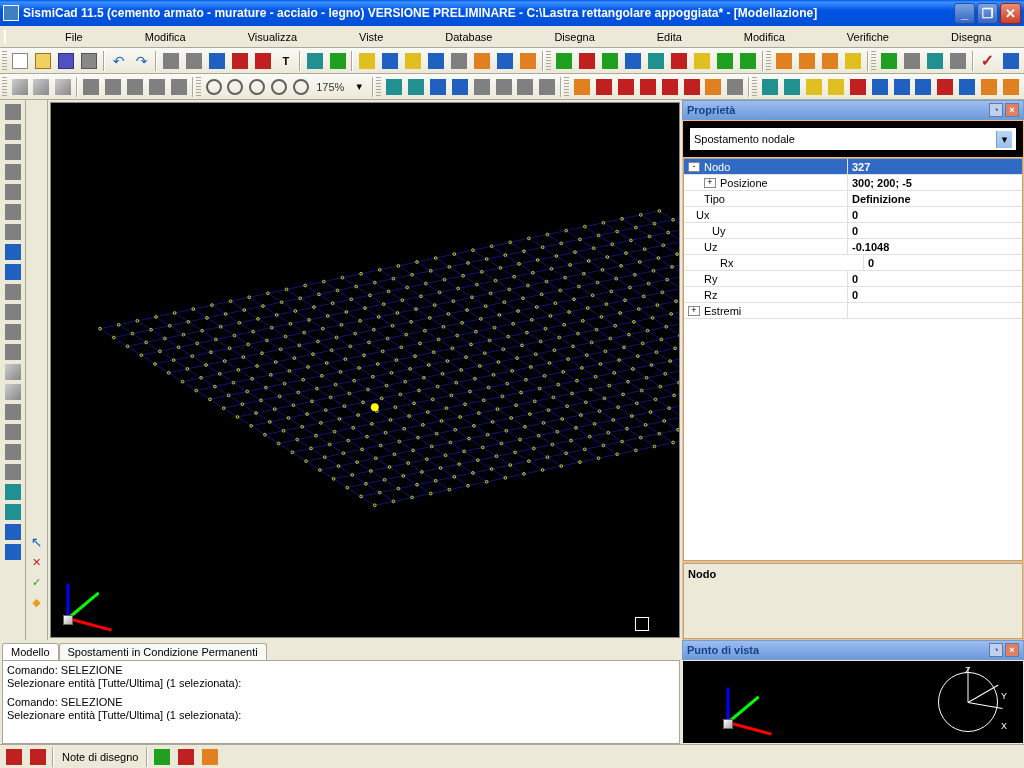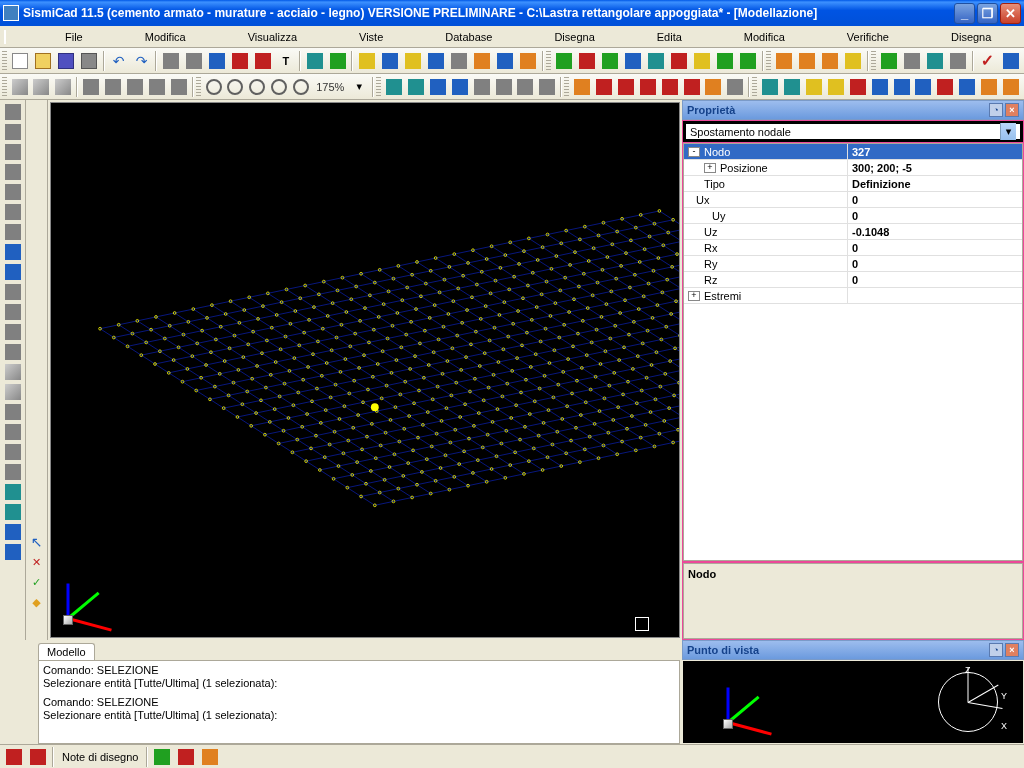--- a/index.html
+++ b/index.html
@@ -42,42 +42,42 @@
 .ic-zoom { border: 2px solid #606060; border-radius: 50%; }
 .ic-cube { background: linear-gradient(135deg, #ccc, #888); }
 
 .main-area { display: flex; height: 540px; }
 .left-toolbar { width: 26px; background: #ece9d8; border-right: 1px solid #aca899; display: flex; flex-direction: column; align-items: center; padding-top: 2px; }
 .left-toolbar .tbtn { width: 22px; height: 20px; margin: 0; }
 
 .viewport-area { flex: 1; display: flex; flex-direction: column; background: #ece9d8; }
 .viewport { flex: 1; background: #000; position: relative; margin: 2px; border: 1px solid #888; }
 
-.props-panel { width: 342px; background: #ec4899; display: flex; flex-direction: column; }
+.props-panel { width: 342px; background: #fdba74; display: flex; flex-direction: column; }
 .panel-header { height: 20px; background: linear-gradient(to bottom, #9dbdee, #6b9ade); display: flex; align-items: center; padding: 0 4px; color: #15428b; font-weight: bold; border: 1px solid #7a9ac8; }
 .panel-header-btns { margin-left: auto; display: flex; gap: 2px; }
 .panel-hbtn { width: 14px; height: 14px; border: 1px solid #5a7ab0; background: #c0d0ea; font-size: 9px; display: flex; align-items: center; justify-content: center; }
 .panel-hbtn.close { background: #e08060; color: white; }
 
-.props-dropdown { height: 21px; background: #fff; border: 3px solid #000000; margin: 1px; display: flex; align-items: center; padding: 0 4px; }
+.props-dropdown { height: 36px; background: #fff; border: 7px solid #000000; margin: 1px; display: flex; align-items: center; padding: 0 4px; }
 .props-dropdown-arrow { margin-left: auto; width: 16px; height: 17px; background: linear-gradient(to bottom, #b8d6f9, #98c0ed); border-left: 1px solid #7f9db9; display: flex; align-items: center; justify-content: center; }
 
 .props-grid { flex: 1; background: #fff; border: 1px solid #aca899; margin: 0 1px; overflow: auto; }
 .prow { display: flex; border-bottom: 1px solid #e0e0e0; height: 16px; }
 .prow.selected { background: #316ac5; color: white; }
 .pcell-name { width: 164px; padding: 1px 2px 1px 4px; border-right: 1px solid #e0e0e0; display: flex; align-items: center; }
 .pcell-val { flex: 1; padding: 1px 4px; font-weight: bold; display: flex; align-items: center; }
 .prow.selected .pcell-val { color: white; }
 .ptoggle { width: 12px; height: 10px; border: 1px solid #888; display: inline-flex; align-items: center; justify-content: center; font-size: 9px; margin-right: 4px; background: #fff; color: #000; line-height: 1; }
 
 .props-desc { height: 76px; background: #ece9d8; border: 1px solid #aca899; margin: 2px 1px 1px; padding: 4px; }
 .props-desc-title { font-weight: bold; margin-bottom: 2px; }
 
 .bottom-area { display: flex; height: 104px; }
-.cmd-area { flex: 1; display: flex; flex-direction: column; margin-left: 36px; }
+.cmd-area { flex: 1; display: flex; flex-direction: column; }
 .tab-strip { height: 20px; display: flex; align-items: flex-end; padding-left: 2px; background: #ece9d8; }
 .tab { padding: 2px 8px; background: #f8f8f4; border: 1px solid #aca899; border-bottom: none; margin-right: 0; cursor: default; border-radius: 3px 3px 0 0; }
 .tab.active { background: #fff; position: relative; z-index: 1; }
 .cmd-output { flex: 1; background: #fff; border: 1px solid #aca899; margin: 0 2px; padding: 3px 4px; overflow-y: scroll; line-height: 13px; }
 
 .pov-panel { width: 342px; display: flex; flex-direction: column; }
 .pov-canvas { flex: 1; background: #000; margin: 1px; position: relative; }
 
 .bottom-bar { height: 24px; background: #ece9d8; border-top: 1px solid #aca899; display: flex; align-items: center; padding: 0 2px; }
 .btext { padding: 0 6px; }
@@ -1265,21 +1265,21 @@
           </div>
           <div class="pcell-val">0</div>
         </div>
         <div class="prow">
           <div class="pcell-name" style="padding-left: 20px;">
             <span>Uz</span>
           </div>
           <div class="pcell-val">-0.1048</div>
         </div>
         <div class="prow">
-          <div class="pcell-name" style="padding-left: 20px;">
+          <div class="pcell-name" style="padding-left: 20px; margin-left: 16px;">
             <span>Rx</span>
           </div>
           <div class="pcell-val">0</div>
         </div>
         <div class="prow">
           <div class="pcell-name" style="padding-left: 20px;">
             <span>Ry</span>
           </div>
           <div class="pcell-val">0</div>
         </div>
@@ -1300,20 +1300,21 @@
     <div class="props-desc">
       <div class="props-desc-title">Nodo</div>
     </div>
   </div>
 </div>
 
 <div class="bottom-area">
   <div class="cmd-area">
     <div class="tab-strip">
       <div class="tab active">Modello</div>
+      <div class="tab">Spostamenti in Condizione Permanenti</div>
     </div>
     <div class="cmd-output">
       <div>Comando: SELEZIONE</div>
       <div>Selezionare entità [Tutte/Ultima] (1 selezionata):</div>
       <div style="height:6px"></div>
       <div>Comando: SELEZIONE</div>
       <div>Selezionare entità [Tutte/Ultima] (1 selezionata):</div>
     </div>
   </div>
   <div class="pov-panel">

